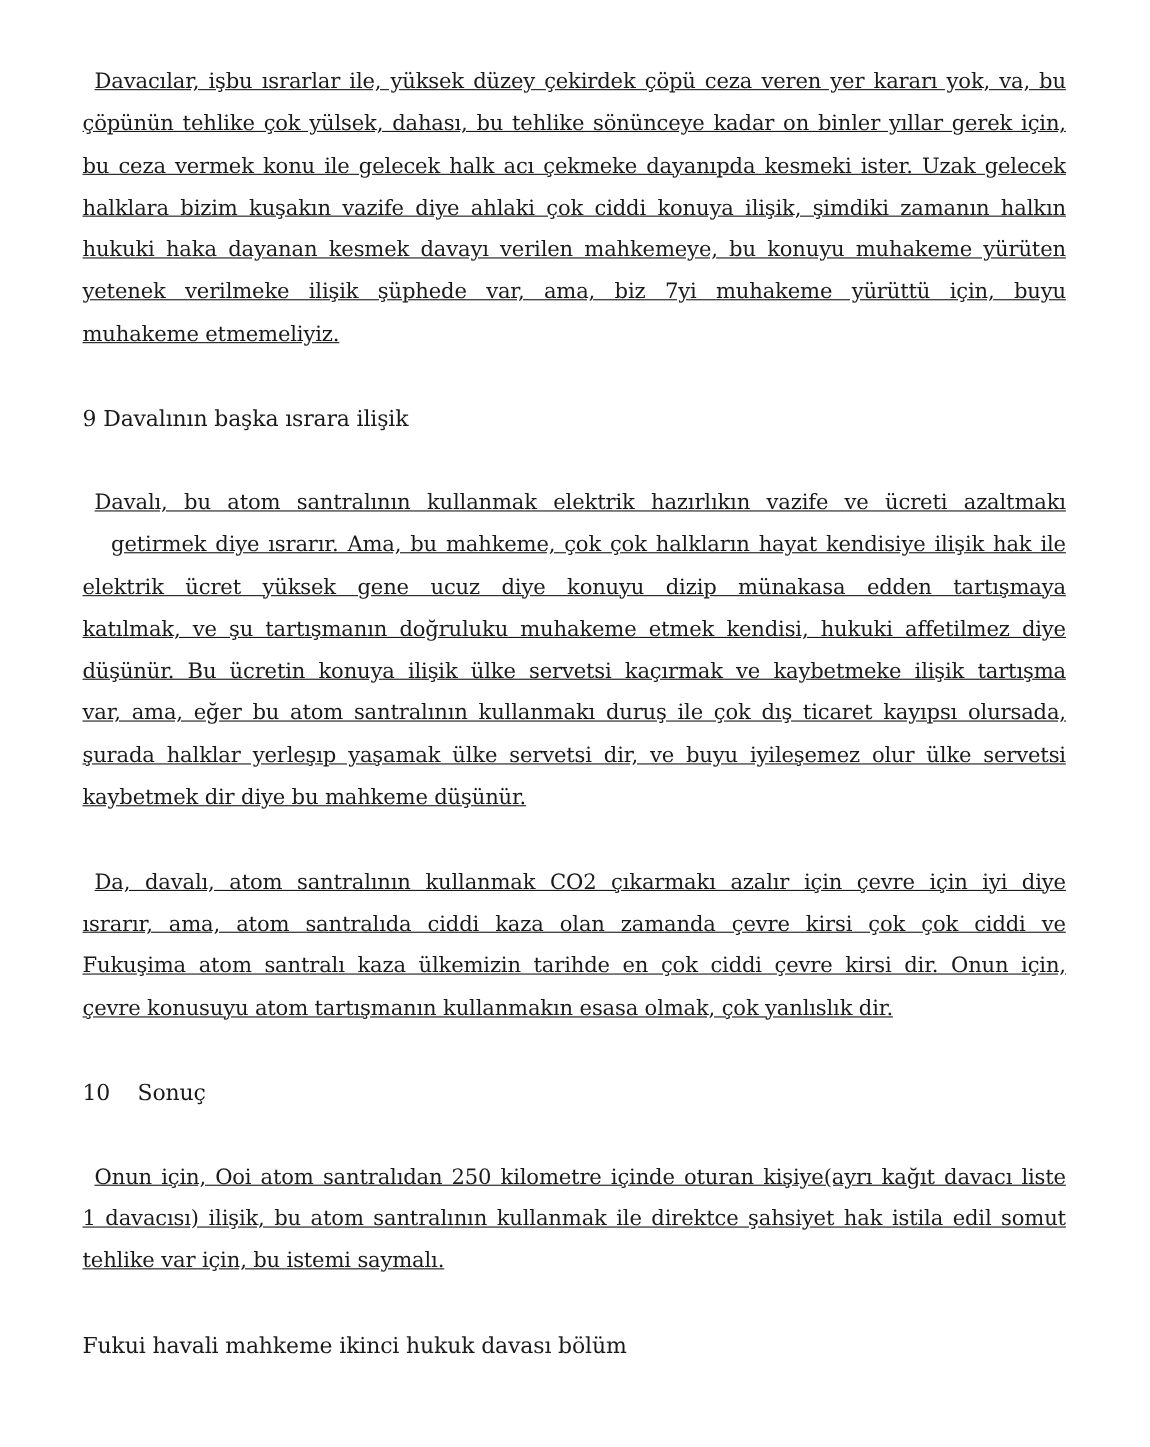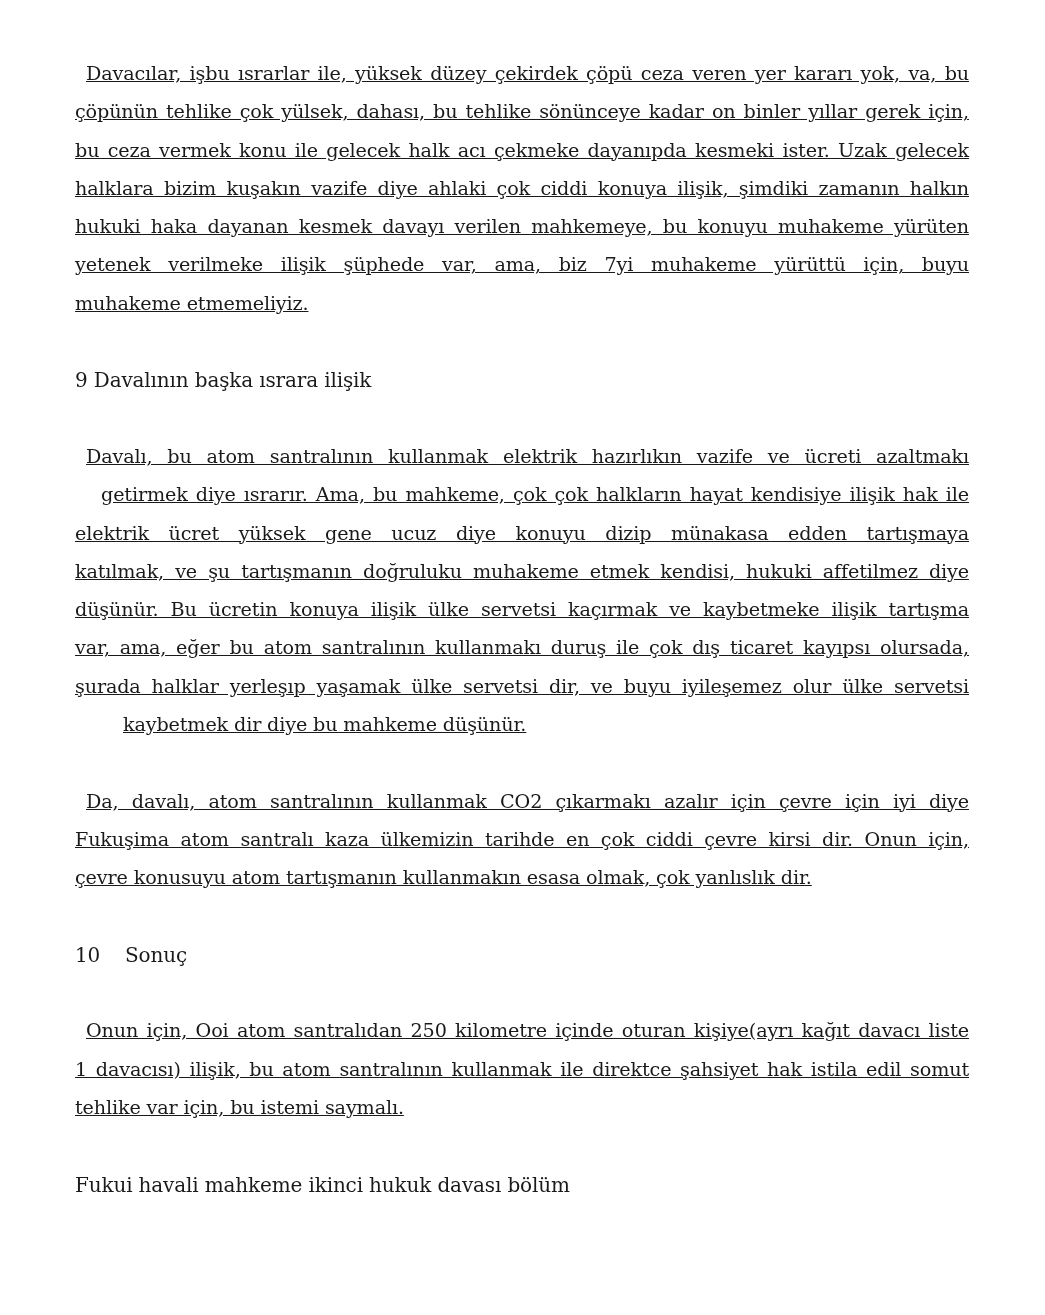--- a/index.html
+++ b/index.html
@@ -74,27 +74,28 @@
   <span class="gap"></span>
 
   <div>
     <span class="line indent" style="white-space: nowrap;">Davalı, bu atom santralının kullanmak elektrik hazırlıkın vazife ve ücreti azaltmakı</span>
     <span class="line" style="white-space: nowrap; margin-left: 26px;">getirmek diye ısrarır. Ama, bu mahkeme, çok çok halkların hayat kendisiye ilişik hak ile</span>
     <span class="line" style="white-space: nowrap;">elektrik ücret yüksek gene ucuz diye konuyu dizip münakasa edden tartışmaya</span>
     <span class="line" style="white-space: nowrap;">katılmak, ve şu tartışmanın doğruluku muhakeme etmek kendisi, hukuki affetilmez diye</span>
     <span class="line" style="white-space: nowrap;">düşünür. Bu ücretin konuya ilişik ülke servetsi kaçırmak ve kaybetmeke ilişik tartışma</span>
     <span class="line" style="white-space: nowrap;">var, ama, eğer bu atom santralının kullanmakı duruş ile çok dış ticaret kayıpsı olursada,</span>
     <span class="line" style="white-space: nowrap;">şurada halklar yerleşıp yaşamak ülke servetsi dir, ve buyu iyileşemez olur ülke servetsi</span>
-    <span class="line last" style="white-space: nowrap; margin-left: 48px;">kaybetmek dir diye bu mahkeme düşünür.</span>
+    <span class="line last" style="white-space: nowrap;">kaybetmek dir diye bu mahkeme düşünür.</span>
   </div>
 
   <span class="gap"></span>
 
   <div>
     <span class="line indent" style="white-space: nowrap;">Da, davalı, atom santralının kullanmak CO2 çıkarmakı azalır için çevre için iyi diye</span>
+    <span class="line" style="white-space: nowrap;">ısrarır, ama, atom santralıda ciddi kaza olan zamanda çevre kirsi çok çok ciddi ve</span>
     <span class="line" style="white-space: nowrap;">Fukuşima atom santralı kaza ülkemizin tarihde en çok ciddi çevre kirsi dir. Onun için,</span>
     <span class="line last" style="white-space: nowrap;">çevre konusuyu atom tartışmanın kullanmakın esasa olmak, çok yanlıslık dir.</span>
   </div>
 
   <span class="gap"></span>
 
   <span class="heading">10    Sonuç</span>
 
   <span class="gap"></span>
 

